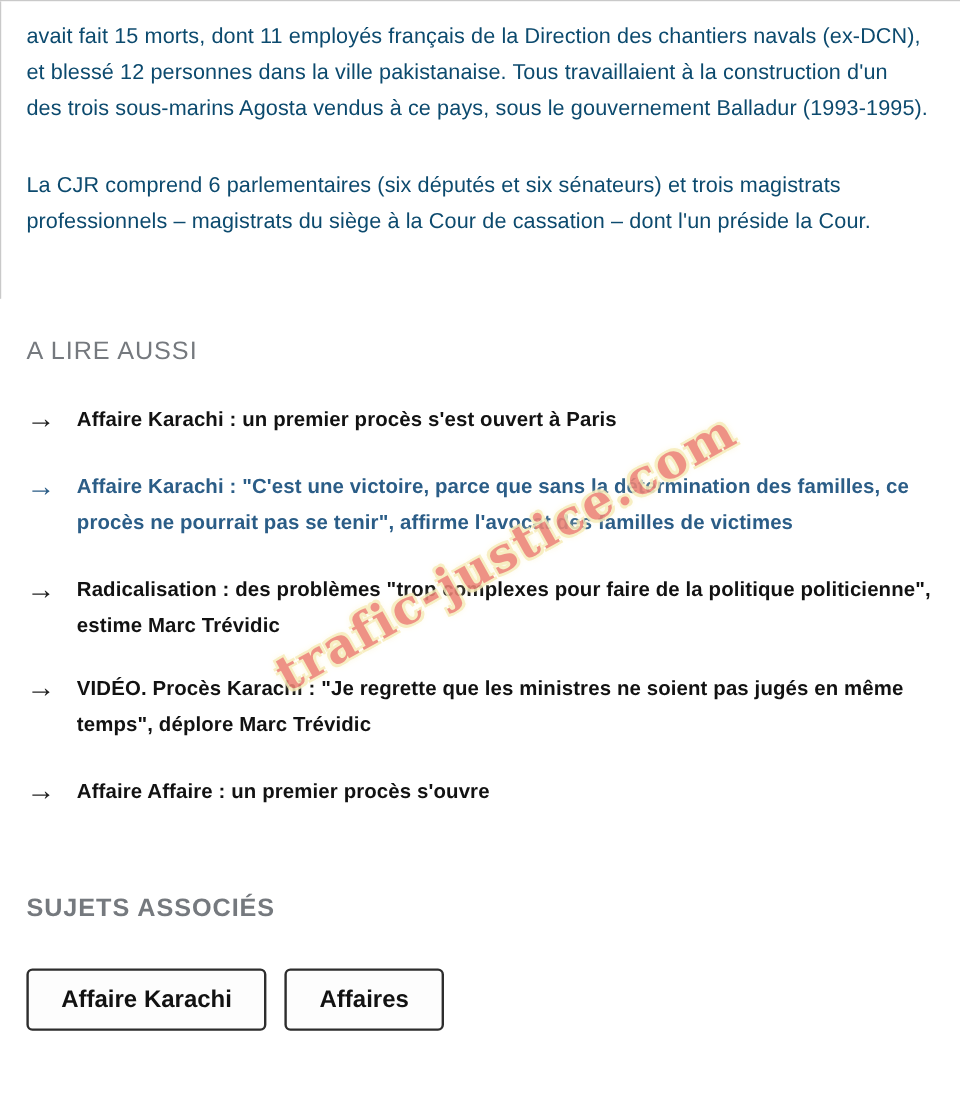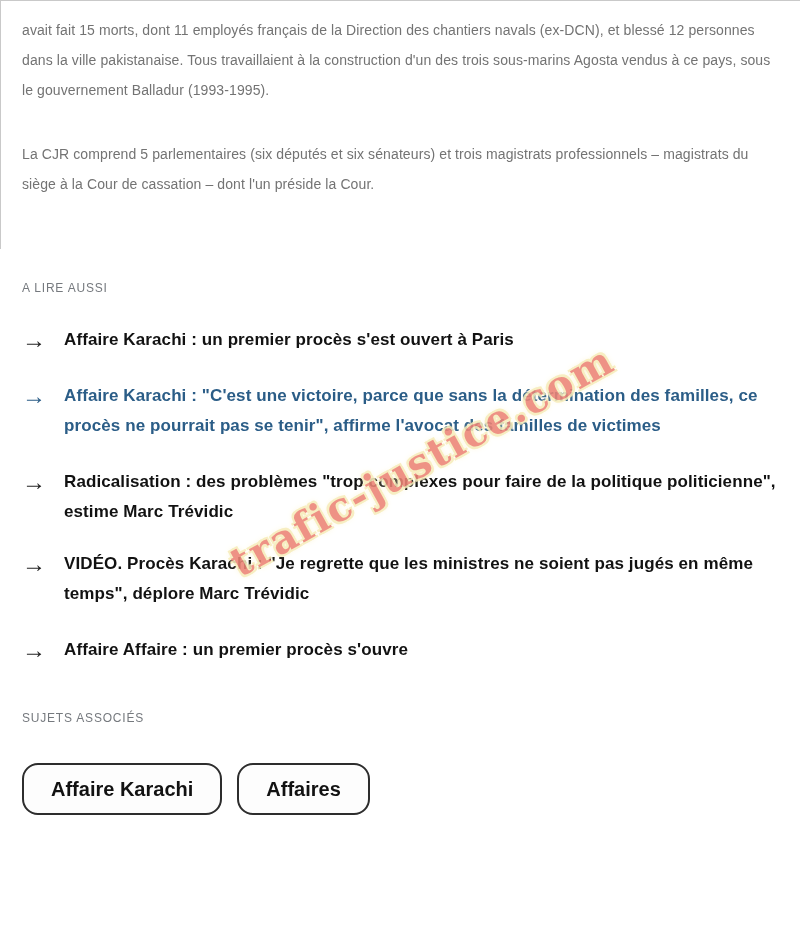--- a/index.html
+++ b/index.html
@@ -25,38 +25,38 @@
     height: 248px;
     background: #c9c9c9;
   }
   .content {
     padding: 14px 22px 0 22px;
     box-sizing: border-box;
   }
   .para {
     margin: 0 0 32px 0;
     width: 752px;
-    font-size: 14px;
+    font-size: 18px;
     line-height: 30px;
-    color: #737373;
+    color: #0c4a6e;
     letter-spacing: 0.1px;
   }
   .para.second {
     margin-top: 34px;
     margin-bottom: 0;
   }
   .section-heading {
     margin: 0;
-    font-size: 12px;
+    font-size: 21px;
     font-weight: 400;
     color: #75797e;
     letter-spacing: 0.8px;
   }
   .heading-read-also { margin-top: 82px; }
-  .heading-topics   { margin-top: 46px; }
+  .heading-topics   { margin-top: 70px; font-weight: bold; }
 
   .links-list { margin-top: 6px; }
   .link-item {
     display: flex;
     align-items: flex-start;
     margin-top: 26px;
     cursor: pointer;
   }
   .link-item .arrow {
     flex: 0 0 42px;
@@ -81,21 +81,21 @@
   .tags-row {
     margin-top: 38px;
     display: flex;
     gap: 15px;
   }
   .tag-button {
     height: 52px;
     padding: 0 27px;
     background: #fdfdfd;
     border: 2px solid #2d2d2d;
-    border-radius: 16px;
+    border-radius: 5px;
     font-family: "Liberation Sans", sans-serif;
     font-size: 20px;
     font-weight: 700;
     color: #121212;
     cursor: pointer;
   }
 
   .watermark {
     position: absolute;
     left: 206px;
@@ -118,21 +118,21 @@
   }
 </style>
 </head>
 <body>
 
 <div class="page">
   <div class="left-border-segment"></div>
 
   <div class="content">
     <p class="para">avait fait 15 morts, dont 11 employés français de la Direction des chantiers navals (ex-DCN), et blessé 12 personnes dans la ville pakistanaise. Tous travaillaient à la construction d'un des trois sous-marins Agosta vendus à ce pays, sous le gouvernement Balladur (1993-1995).</p>
-    <p class="para second">La CJR comprend 5 parlementaires (six députés et six sénateurs) et trois magistrats professionnels – magistrats du siège à la Cour de cassation – dont l'un préside la Cour.</p>
+    <p class="para second">La CJR comprend 6 parlementaires (six députés et six sénateurs) et trois magistrats professionnels – magistrats du siège à la Cour de cassation – dont l'un préside la Cour.</p>
 
     <h2 class="section-heading heading-read-also">A LIRE AUSSI</h2>
 
     <div class="links-list">
       <div class="link-item" style="margin-top:30px;">
         <span class="arrow">→</span>
         <span class="link-text">Affaire Karachi : un premier procès s'est ouvert à Paris</span>
       </div>
       <div class="link-item blue">
         <span class="arrow">→</span>

